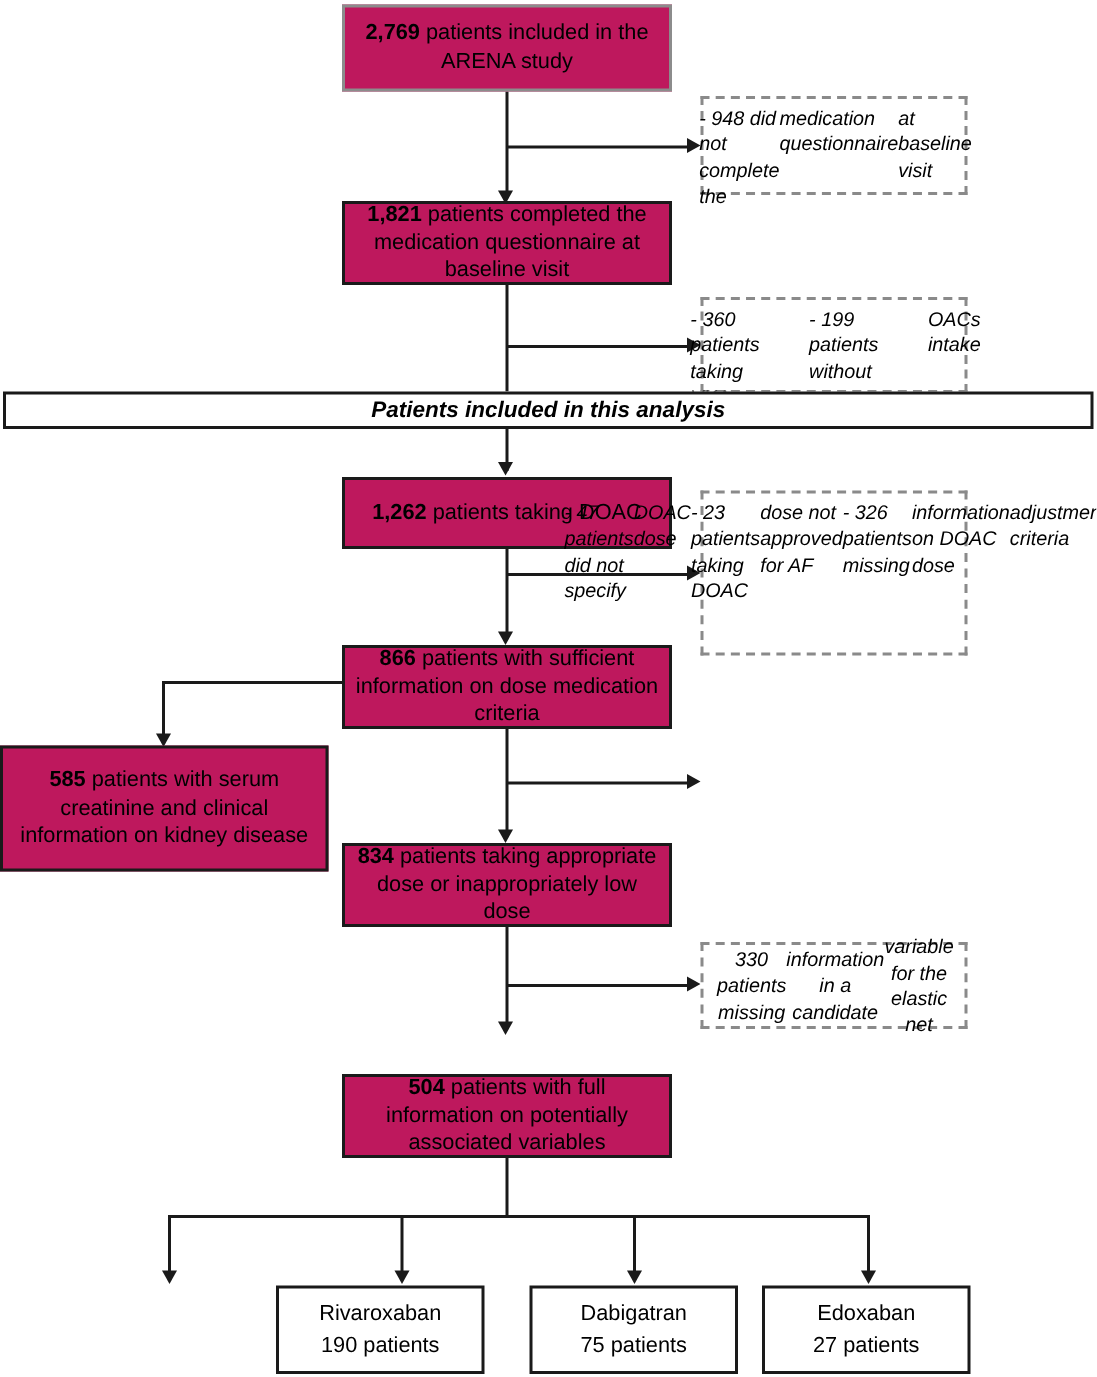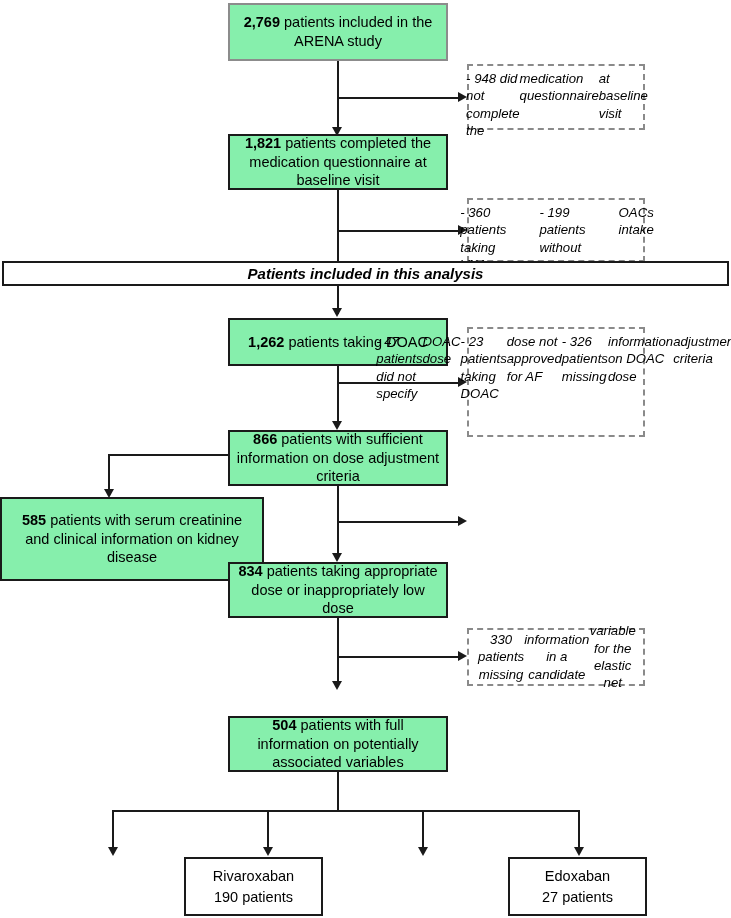--- a/index.html
+++ b/index.html
@@ -17,21 +17,21 @@
     height: 918px;
     background: #ffffff;
     overflow: hidden;
   }
 
   
   .box {
     position: absolute;
     box-sizing: border-box;
     border: 2px solid #1a1a1a;
-    background: #86efac;
+    background: #be185d;
     display: flex;
     align-items: center;
     justify-content: center;
     text-align: center;
     font-size: 14.5px;
     line-height: 1.30;
     padding: 2px 6px;
     z-index: 3;
   }
   .box.light { border: 2px solid #8c8c8c; }
@@ -177,29 +177,29 @@
     <span class="line-row">DOAC dose</span>
     <span class="line-row">- 23 patients taking DOAC</span>
     <span class="line-row">dose not approved for AF</span>
     <span class="line-row">- 326 patients missing</span>
     <span class="line-row">information on DOAC dose</span>
     <span class="line-row">adjustment criteria</span>
   </div>
 
   <div class="box" style="left:228px; top:430px; width:220px; height:56px;">
     <div>
-      <span class="n">866</span><span> patients with sufficient information on dose adjustment criteria</span>
+      <span class="n">866</span><span> patients with sufficient information on dose medication criteria</span>
     </div>
   </div>
 
   <div class="hline" style="left:108px; top:454px; width:122px;"></div>
   <div class="vline" style="left:108px; top:454px; height:40px;"></div>
   <div class="arrow-down" style="left:104px; top:489px;"></div>
 
-  <div class="box" style="left:0px; top:497px; width:264px; height:84px;">
+  <div class="box" style="left:0px; top:497px; width:219px; height:84px;">
     <div>
       <span class="n">585</span><span> patients with serum creatinine and clinical information on kidney disease</span>
     </div>
   </div>
 
   <div class="vline" style="left:337px; top:486px; height:72px;"></div>
   <div class="arrow-down" style="left:332px; top:553px;"></div>
 
   <div class="hline" style="left:338px; top:521px; width:122px;"></div>
   <div class="arrow-right" style="left:458px; top:516px;"></div>
@@ -243,19 +243,23 @@
 
   <div class="vline" style="left:578px; top:810px; height:42px;"></div>
   <div class="arrow-down" style="left:574px; top:847px;"></div>
 
 
   <div class="drug" style="left:184px; top:857px; width:139px; height:59px;">
     <span>Rivaroxaban</span>
     <span>190 patients</span>
   </div>
 
+  <div class="drug" style="left:353px; top:857px; width:139px; height:59px;">
+    <span>Dabigatran</span>
+    <span>75 patients</span>
+  </div>
 
   <div class="drug" style="left:508px; top:857px; width:139px; height:59px;">
     <span>Edoxaban</span>
     <span>27 patients</span>
   </div>
 
 </div>
 
 </body></html>

